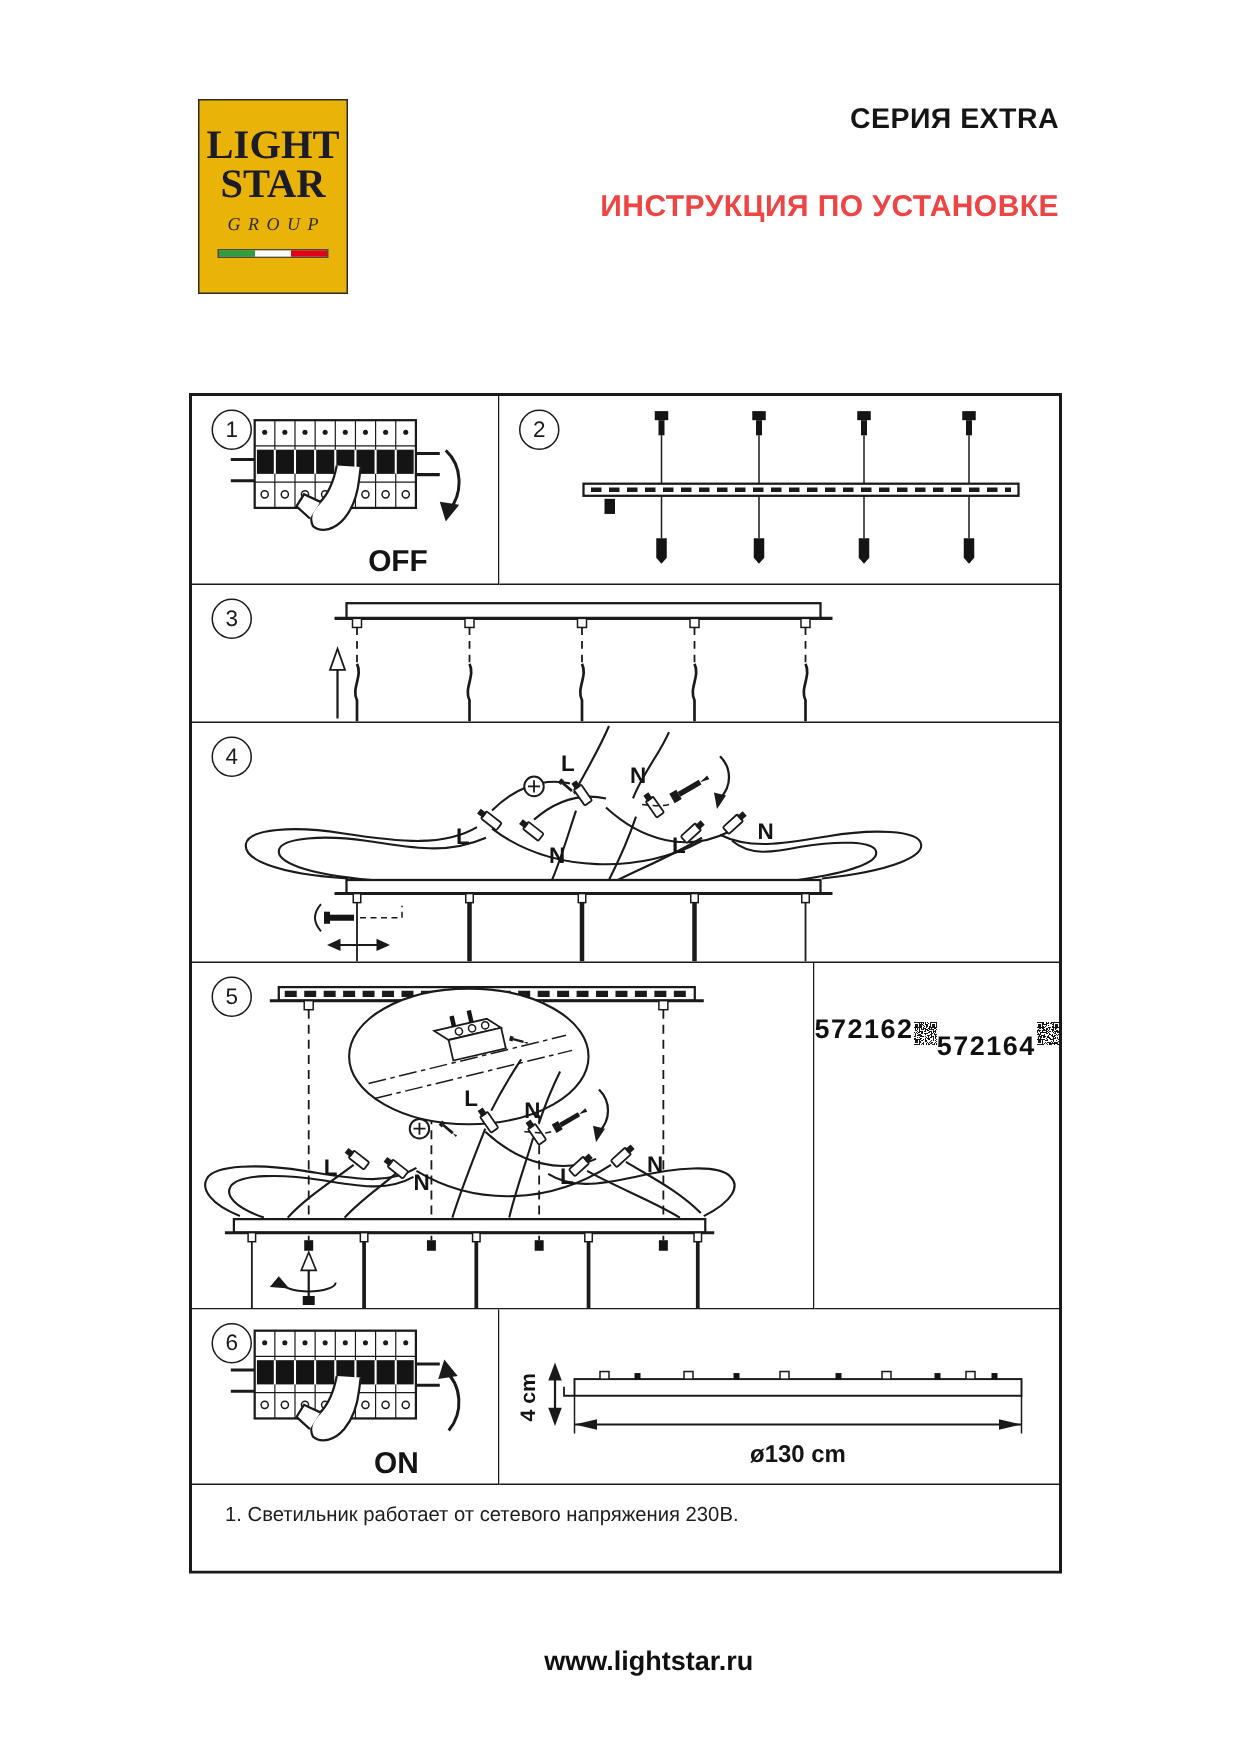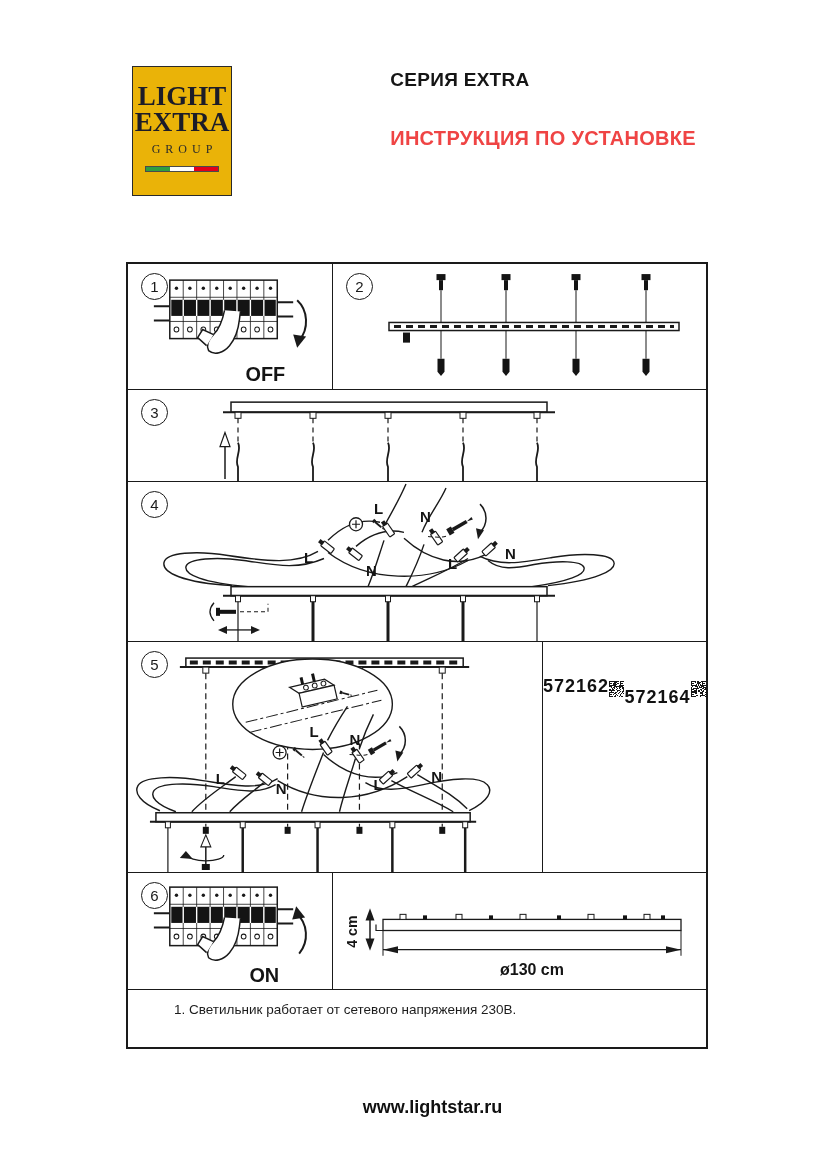--- a/index.html
+++ b/index.html
@@ -4,26 +4,26 @@
 <style>
   :root{ --ink:#1a1a1a; --flag-green:#2f9e41; --flag-white:#ffffff; --flag-red:#e2001a; }
   *{margin:0;padding:0;box-sizing:border-box;}
   html,body{background:#fff;}
   body{width:826px;height:1169px;position:relative;font-family:"Liberation Sans",sans-serif;color:#1a1a1a;}
   .page{position:absolute;inset:0;background:#fff;overflow:hidden;}
 
   
   .logo{position:absolute;left:132px;top:66px;width:100px;height:130px;border:1.5px solid #2a2a2a;text-align:center;padding-top:16px;background:#eab308;}
   .logo-word{font-family:"Liberation Serif",serif;font-weight:bold;font-size:27px;line-height:26px;letter-spacing:0px;color:#1c1c28;}
-  .logo-group{margin-top:7px;font-family:"Liberation Serif",serif;font-size:12px;letter-spacing:5px;color:#2b2b2b;text-indent:5px;}
+  .logo-group{margin-top:7px;font-family:"Liberation Serif",serif;font-size:12px;letter-spacing:5px;color:#2b2b2b;text-indent:5px;font-style:italic;}
   .flag{width:74px;height:6px;margin:9px auto 0;display:flex;border:1px solid #4a4a4a;}
   .flag span{flex:1;}
   .fg{background:var(--flag-green);} .fw{background:var(--flag-white);} .fr{background:var(--flag-red);}
 
-  .header-text{position:absolute;top:66px;right:130px;text-align:left;}
+  .header-text{position:absolute;top:66px;right:120px;text-align:right;}
   .hdr-line{font-size:19px;font-weight:bold;line-height:28px;letter-spacing:.3px;color:#151515;}
   .hdr-title{margin-top:30px;font-size:20px;font-weight:bold;line-height:28px;letter-spacing:.3px;color:#ef4444;}
 
   
   .grid{position:absolute;left:126px;top:262px;border:2px solid #1a1a1a;display:grid;
         grid-template-columns:205px 210px 163px;
         grid-template-rows:126px 92px 160px 231px 117px 57px;background:#fff;}
   .cell{position:relative;background:#fff;}
   .br{border-right:1.5px solid #1a1a1a;}
   .bb{border-bottom:1.5px solid #1a1a1a;}
@@ -97,21 +97,21 @@
   <g id="ground">
     <circle r="6.5" fill="#fff" stroke="#1a1a1a" stroke-width="1.3"></circle>
     <path d="M-4 0 H4 M0 -4 V4" stroke="#1a1a1a" stroke-width="1.2" fill="none"></path>
   </g>
 </svg>
 
 <div class="page">
 
   <div class="logo">
     <div class="logo-word">LIGHT</div>
-    <div class="logo-word">EXTRA</div>
+    <div class="logo-word">STAR</div>
     <div class="logo-group">GROUP</div>
     <div class="flag">
         <span class="fg"></span>
         <span class="fw"></span>
         <span class="fr"></span>
       </div>
   </div>
 
   <div class="header-text">
     <div class="hdr-line">СЕРИЯ EXTRA</div>
@@ -1090,21 +1090,21 @@
         <g>
           <path d="M50 57 V82 M348 57 V82" stroke="#1a1a1a" stroke-width="1"></path>
           <line x1="50" y1="76" x2="348" y2="76" stroke="#1a1a1a" stroke-width="1.3"></line>
           <polygon points="50,76 65,72.5 65,79.5" fill="#1a1a1a"></polygon>
           <polygon points="348,76 333,72.5 333,79.5" fill="#1a1a1a"></polygon>
         </g>
         <text x="199" y="101" text-anchor="middle" font-size="16" font-weight="bold">ø130 cm</text>
       </svg>
     </div>
 
-    <div class="cell" style="grid-row:6;grid-column:1/4;padding-left:24px;">
+    <div class="cell" style="grid-row:6;grid-column:1/4;">
       <div class="notes">
         <div>1. Светильник работает от сетевого напряжения 230В.</div>
       </div>
     </div>
 
   </div>
 
   <div class="footer">www.lightstar.ru</div>
 </div>
 

